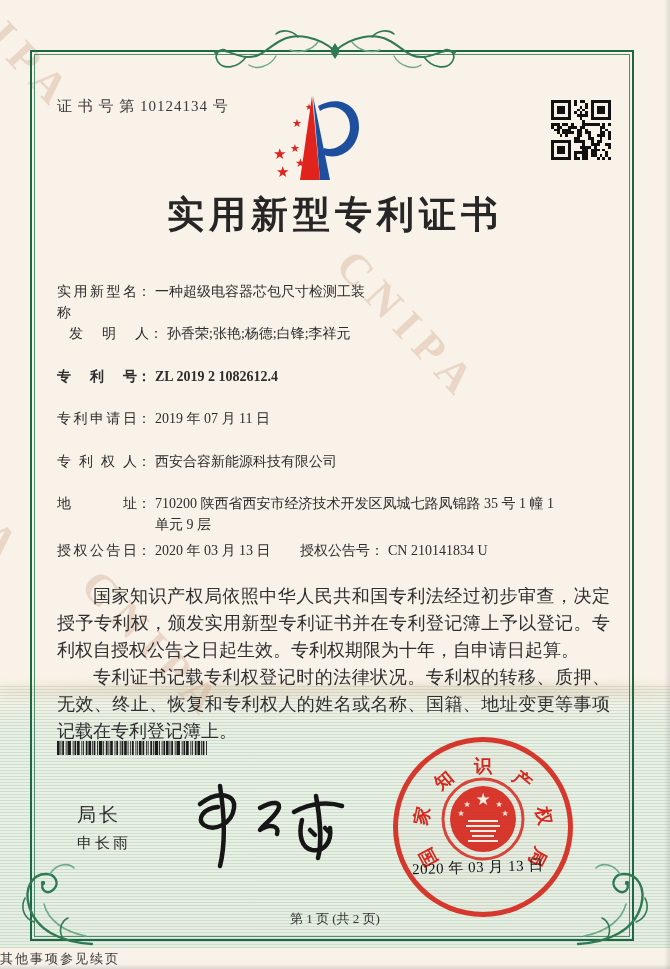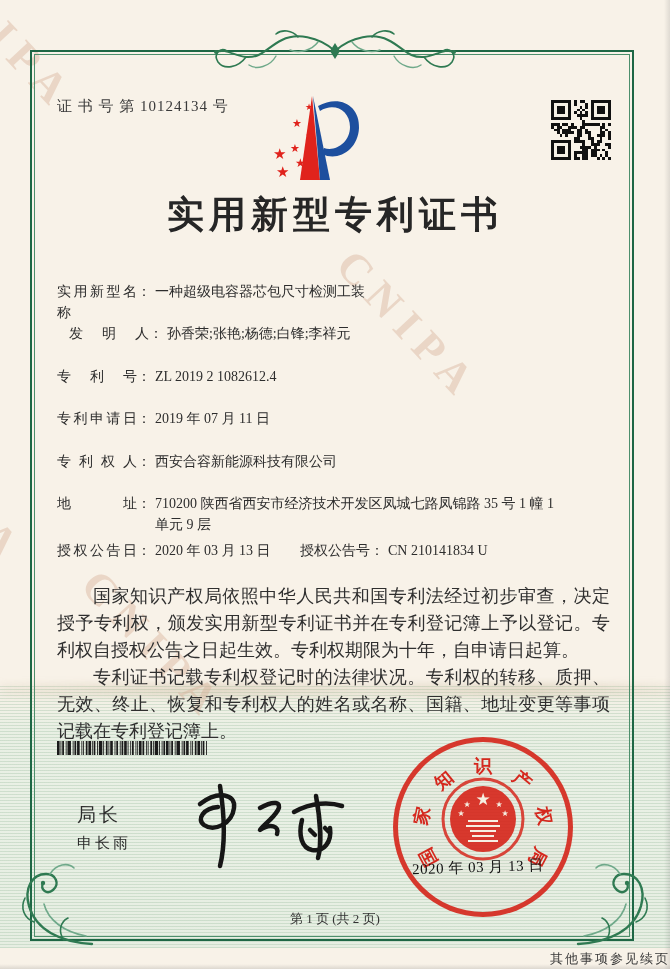--- a/index.html
+++ b/index.html
@@ -76,21 +76,21 @@
     position:absolute;left:50%;top:50%;width:22px;margin-left:-11px;margin-top:-11px;
     text-align:center;font-size:18px;font-weight:bold;color:#d5281e;transform-origin:center;
   }
   .emblem{position:absolute;left:50%;top:50%;transform:translate(-50%,-54%);}
   .seal-date{
     position:absolute;left:391px;top:858px;width:174px;text-align:center;
     font-size:15px;color:#131313;letter-spacing:0.5px;transform:rotate(-2deg);
   }
   
   .page-info{position:absolute;left:0;top:910px;width:670px;text-align:center;font-size:13px;color:#333;}
-  .cont-note{position:absolute;left:0;top:950px;width:670px;text-align:right;font-size:13px;letter-spacing:2px;color:#3a3a3a;}
+  .cont-note{position:absolute;left:0;top:950px;width:670px;text-align:left;font-size:13px;letter-spacing:2px;color:#3a3a3a;}
   .edge-right{position:absolute;right:0;top:0;width:6px;height:100%;background:linear-gradient(90deg,rgba(0,0,0,0),rgba(110,110,110,0.18));}
   .edge-bottom{position:absolute;left:0;bottom:0;width:100%;height:5px;background:linear-gradient(180deg,rgba(0,0,0,0),rgba(110,110,110,0.20));}
 </style>
 </head>
 <body>
 
 <div class="bg-lower"></div>
 <div class="trans-band"></div>
 
 <div class="wm" style="left:-90px;top:10px;">CNIPA</div>
@@ -290,21 +290,21 @@
   </svg>
 
 <div class="title">实用新型专利证书</div>
 
 <div class="row" style="top:281px;">
   <span class="lbl">实用新型名称</span><span class="colon">：</span><span class="val">一种超级电容器芯包尺寸检测工装</span>
 </div>
 <div class="row" style="top:323px;margin-left:12px;">
   <span class="lbl">发明人</span><span class="colon">：</span><span class="val">孙香荣;张艳;杨德;白锋;李祥元</span>
 </div>
-<div class="row" style="top:366px;">
+<div class="row" style="top:366px;font-weight:bold;">
   <span class="lbl">专利号</span><span class="colon">：</span><span class="val">ZL 2019 2 1082612.4</span>
 </div>
 <div class="row" style="top:408px;">
   <span class="lbl">专利申请日</span><span class="colon">：</span><span class="val">2019 年 07 月 11 日</span>
 </div>
 <div class="row" style="top:451px;">
   <span class="lbl">专利权人</span><span class="colon">：</span><span class="val">西安合容新能源科技有限公司</span>
 </div>
 <div class="row" style="top:493px;">
   <span class="lbl">地址</span><span class="colon">：</span><span class="val val-wide">710200 陕西省西安市经济技术开发区凤城七路凤锦路 35 号 1 幢 1 单元 9 层</span>

